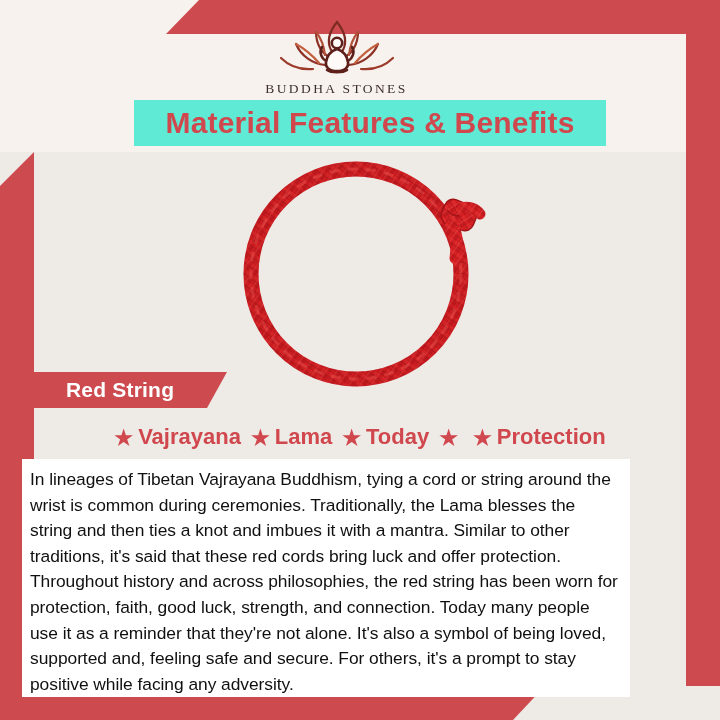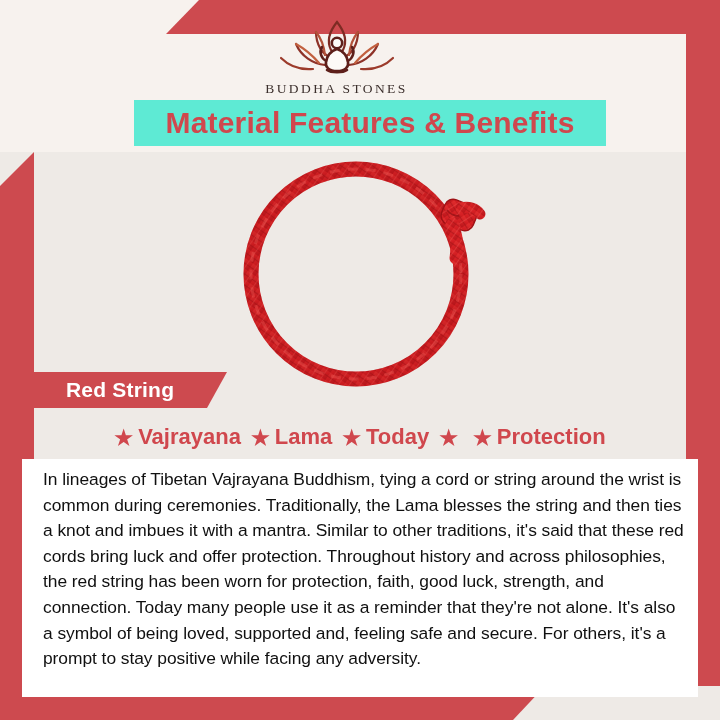--- a/index.html
+++ b/index.html
@@ -144,24 +144,24 @@
     font-size: 21px;
     line-height: 1;
     color: #d0474d;
     margin-right: 5px;
     display: inline-block;
   }
   
   .copy-panel {
     position: absolute;
     left: 22px; top: 459px;
-    width: 676px; height: 238px;
+    width: 608px; height: 238px;
     background: #ffffff;
     box-sizing: border-box;
-    padding: 8px 12px 8px 21px;
+    padding: 8px 12px 8px 8px;
   }
   .copy-text {
     font-size: 17.4px;
     line-height: 25.6px;
     color: #101010;
     text-align: left;
     margin: 0;
     letter-spacing: -0.05px;
   }
 </style>

